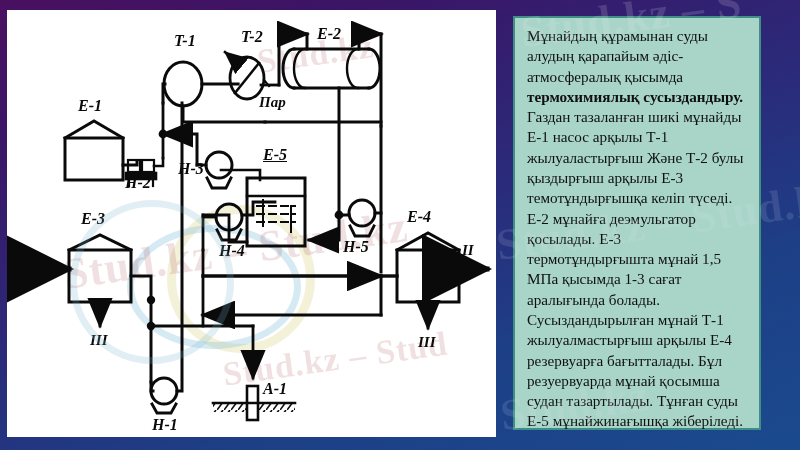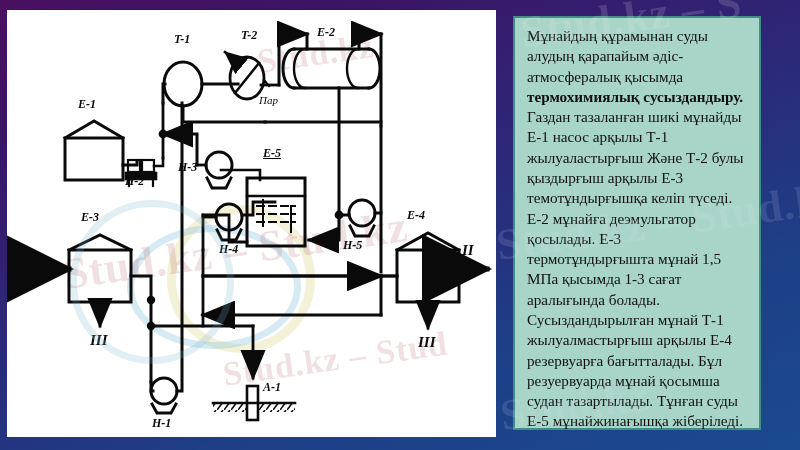--- a/index.html
+++ b/index.html
@@ -36,24 +36,24 @@
   }
   .text-panel p{
     margin:0;color:#101010;font-size:15.2px;line-height:1.335;
     font-family:"Liberation Serif",serif;text-align:left;
   }
   .text-panel b{font-weight:700;}
   
   .dg{position:absolute;left:0;top:0;width:489px;height:427px;}
   .lbl{
     position:absolute;font-family:"Liberation Serif",serif;font-style:italic;
-    font-weight:700;color:#0a0a0a;font-size:12px;white-space:nowrap;z-index:4;
+    font-weight:700;color:#0a0a0a;font-size:16px;white-space:nowrap;z-index:4;
   }
   .lbl.rn{font-size:15px;}
-  .lbl.par{font-size:11px;font-weight:400;}
+  .lbl.par{font-size:15px;font-weight:700;}
 </style>
 </head>
 <body>
 
 <div class="wm-layer">
   <div class="wm-ring" style="left:70px;top:200px;width:150px;height:150px;"></div>
 </div>
 
 <div class="diagram-panel">
 

